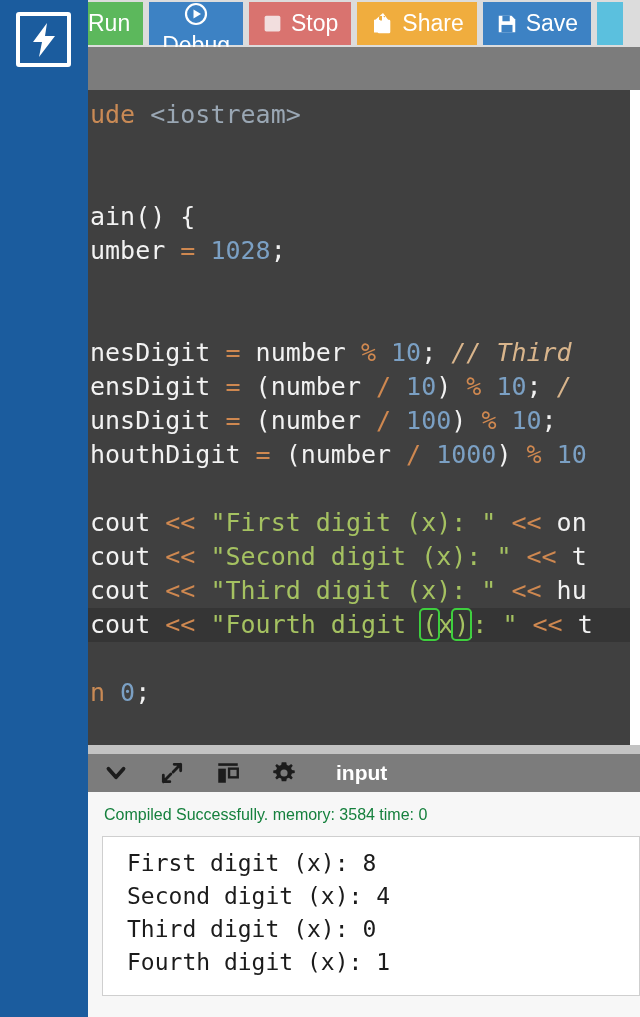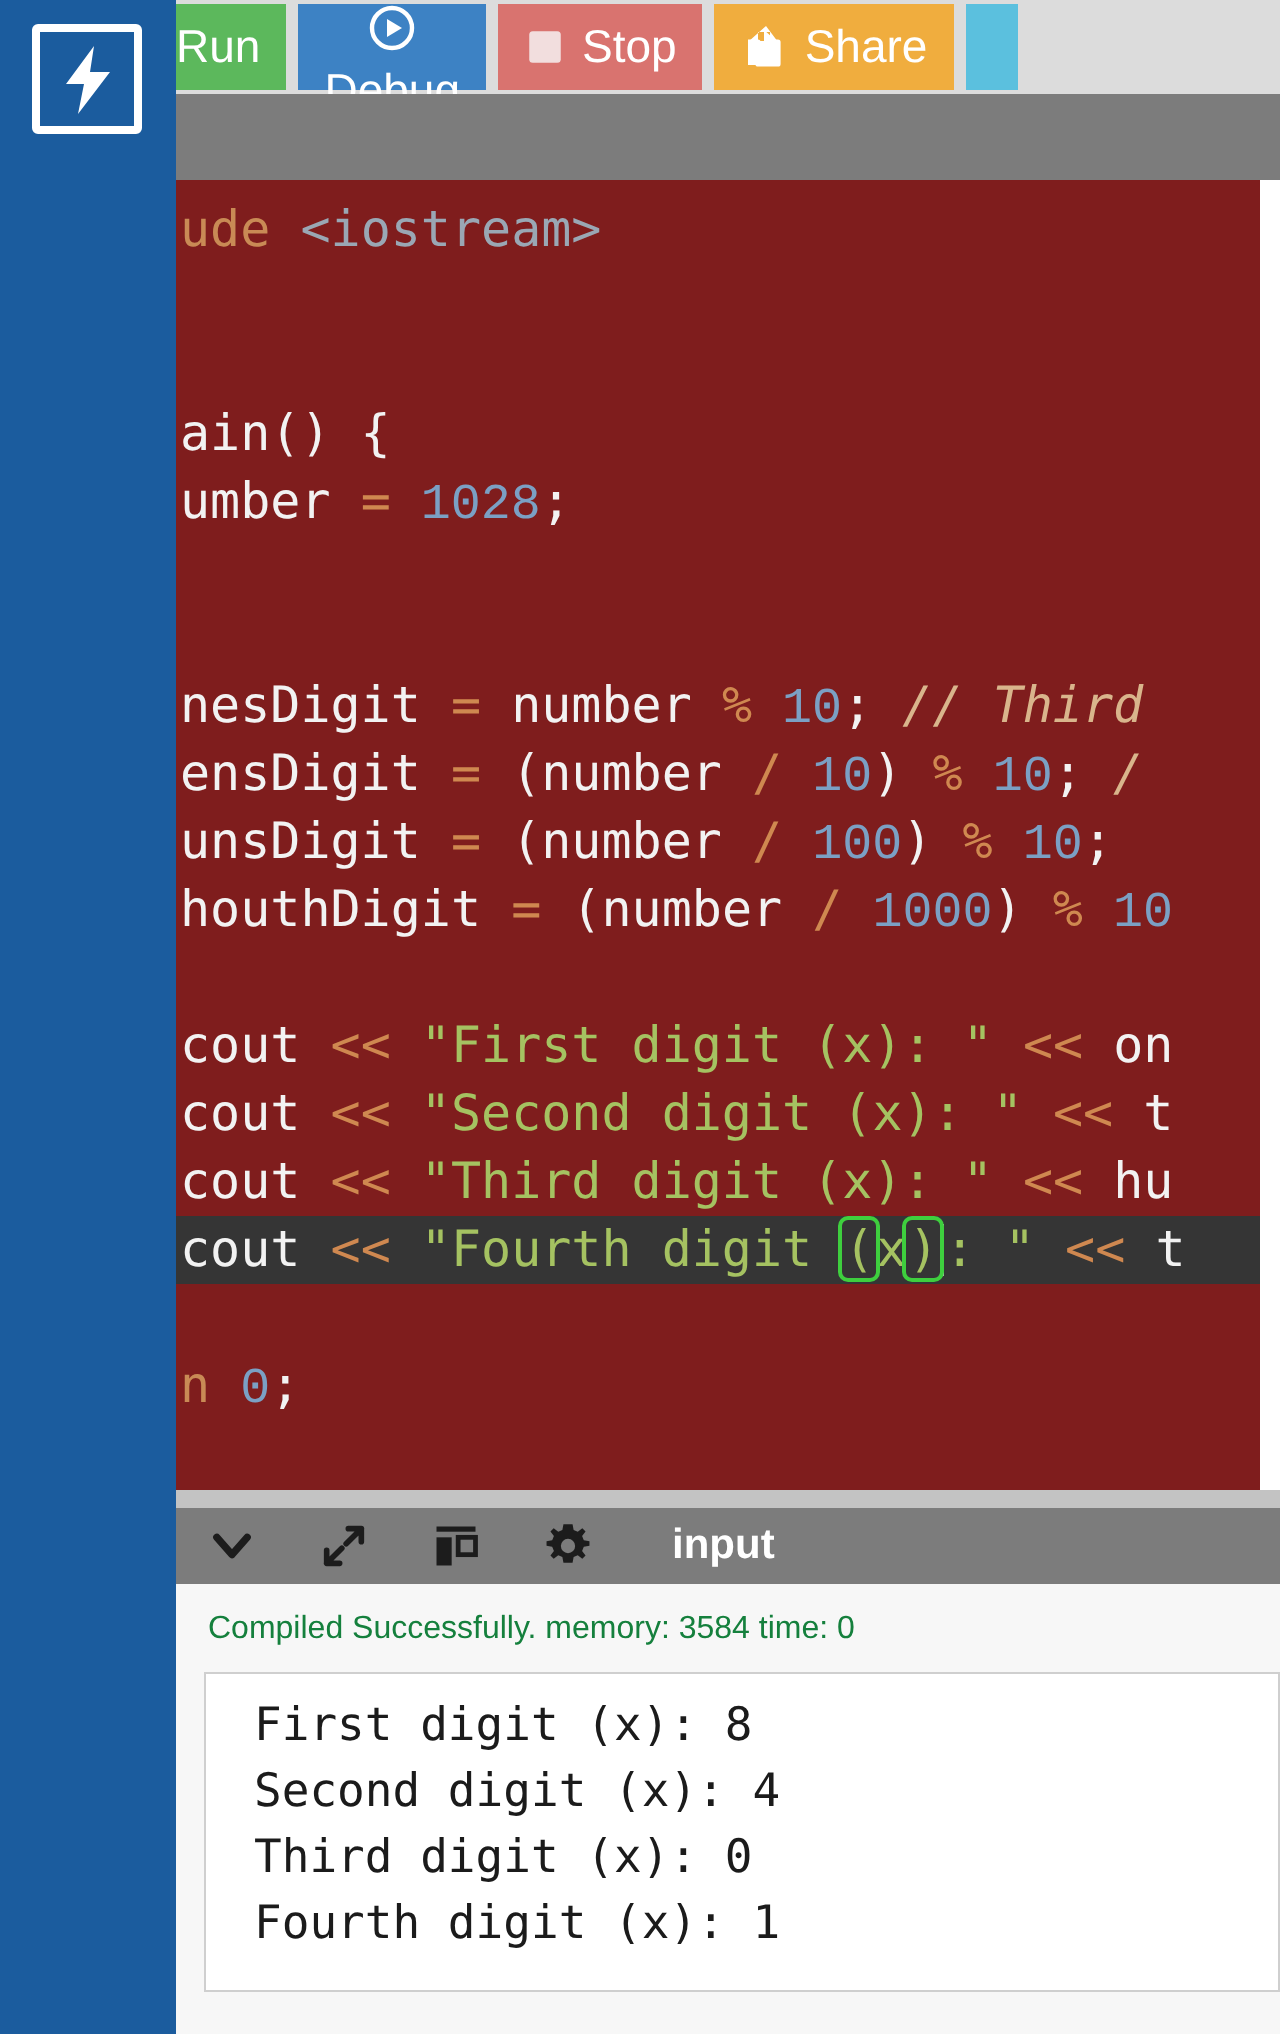--- a/index.html
+++ b/index.html
@@ -44,34 +44,34 @@
 
   
   #grey-band {
     position:absolute; left:88px; top:47px; width:552px; height:43px;
     background:#7c7c7c; z-index:2;
   }
 
   
   #editor {
     position:absolute; left:88px; top:90px; width:542px; height:655px;
-    background:#7f1d1d; overflow:hidden; z-index:1;
+    background:#404040; overflow:hidden; z-index:1;
     font-family:"DejaVu Sans Mono", monospace;
     font-size:25px; line-height:34px;
   }
   #editor .code-pad { padding-top:8px; }
   .cline {
     height:34px; white-space:pre; padding-left:2px;
     color:#e8e8e8;
   }
   .cline.active { background:#353535; }
   .tk-pre   { color:#c98a55; }          
   .tk-inc   { color:#9aa7b4; }          
   .tk-id    { color:#f2f2f2; }
-  .tk-num   { color:#7ba0c4;font-family:Liberation Mono, monospace; }
+  .tk-num   { color:#7ba0c4; }
   .tk-op    { color:#cf8850; }
   .tk-str   { color:#a5c261; }
   .tk-cmt   { color:#d9b58c; font-style:italic; }
   .tk-punct { color:#f2f2f2; }
   .brk {
     outline:2px solid #3ecf3e; border-radius:3px; padding:0 1px;
   }
   .caret {
     display:inline-block; width:2px; height:26px; background:#bdbdbd;
     vertical-align:-5px;
@@ -151,20 +151,30 @@
       <div class="tbtn b-share" style="background: rgb(240, 173, 62);">
         <span class="glyph">
           <svg width="24" height="24" viewBox="0 0 24 24">
             <path d="M4 9 h5 v11 h10 V9 h-4" fill="none" stroke="#fff" stroke-width="2.6" stroke-linejoin="round"></path>
             <path d="M4 9 h5 V4 h6 v5 h4 L13 1" fill="#fff"></path>
             <path d="M4 8.5 L4 20.5 L19.5 20.5 L19.5 8.5 L15 8.5" fill="#fff"></path>
             <path d="M12 3 L20 10 L12 17 z" fill="#fff"></path>
           </svg>
         </span>
         <span>Share</span>
+      </div>
+      <div class="tbtn b-save" style="background: rgb(61, 130, 196);">
+        <span class="glyph">
+          <svg width="22" height="22" viewBox="0 0 24 24">
+            <path d="M3 3 h14 l4 4 v14 H3z" fill="#fff"></path>
+            <rect x="7" y="3" width="8" height="6" fill="#3d82c4"></rect>
+            <rect x="6" y="13" width="12" height="8" fill="#3d82c4"></rect>
+          </svg>
+        </span>
+        <span>Save</span>
       </div>
       <div class="tbtn b-beautify" style="background: rgb(91, 192, 222);"></div>
     </div>
 
   <div id="grey-band"></div>
 
   <div id="editor">
     <div class="code-pad" id="code-pad">
         <div class="cline"><span class="tk-pre">ude </span><span class="tk-inc">&lt;iostream&gt;</span></div>
         <div class="cline"></div>

